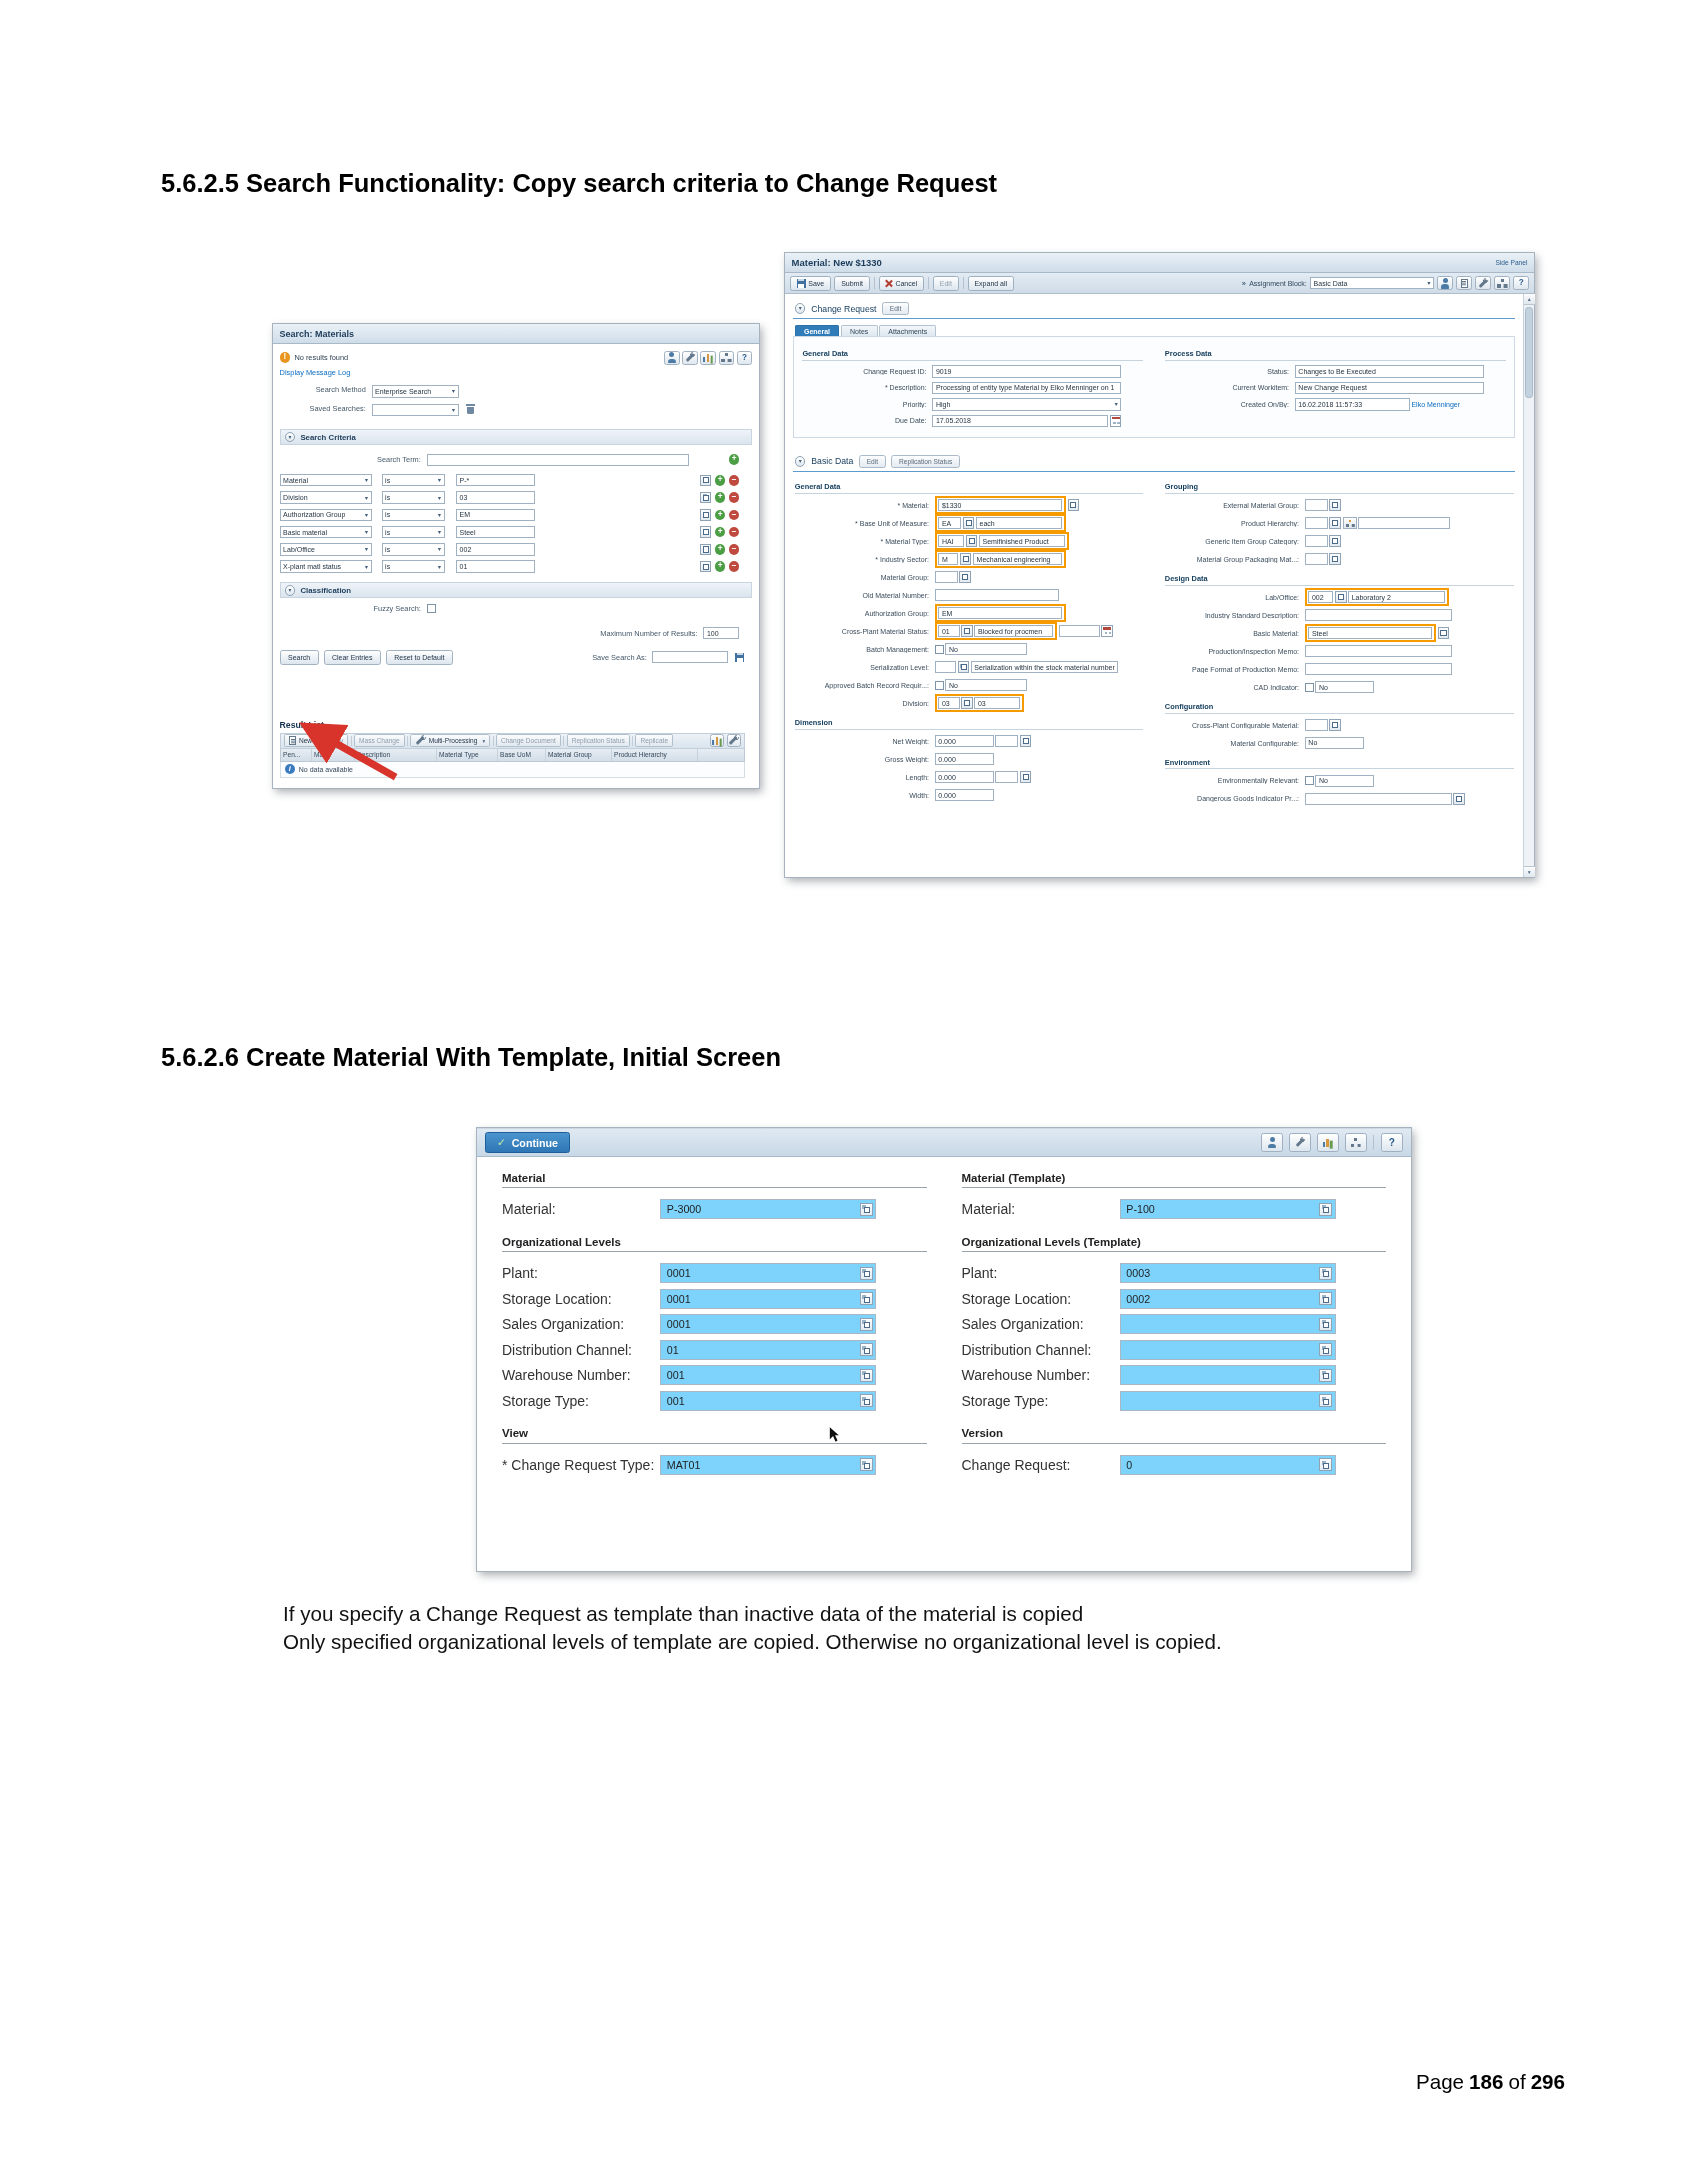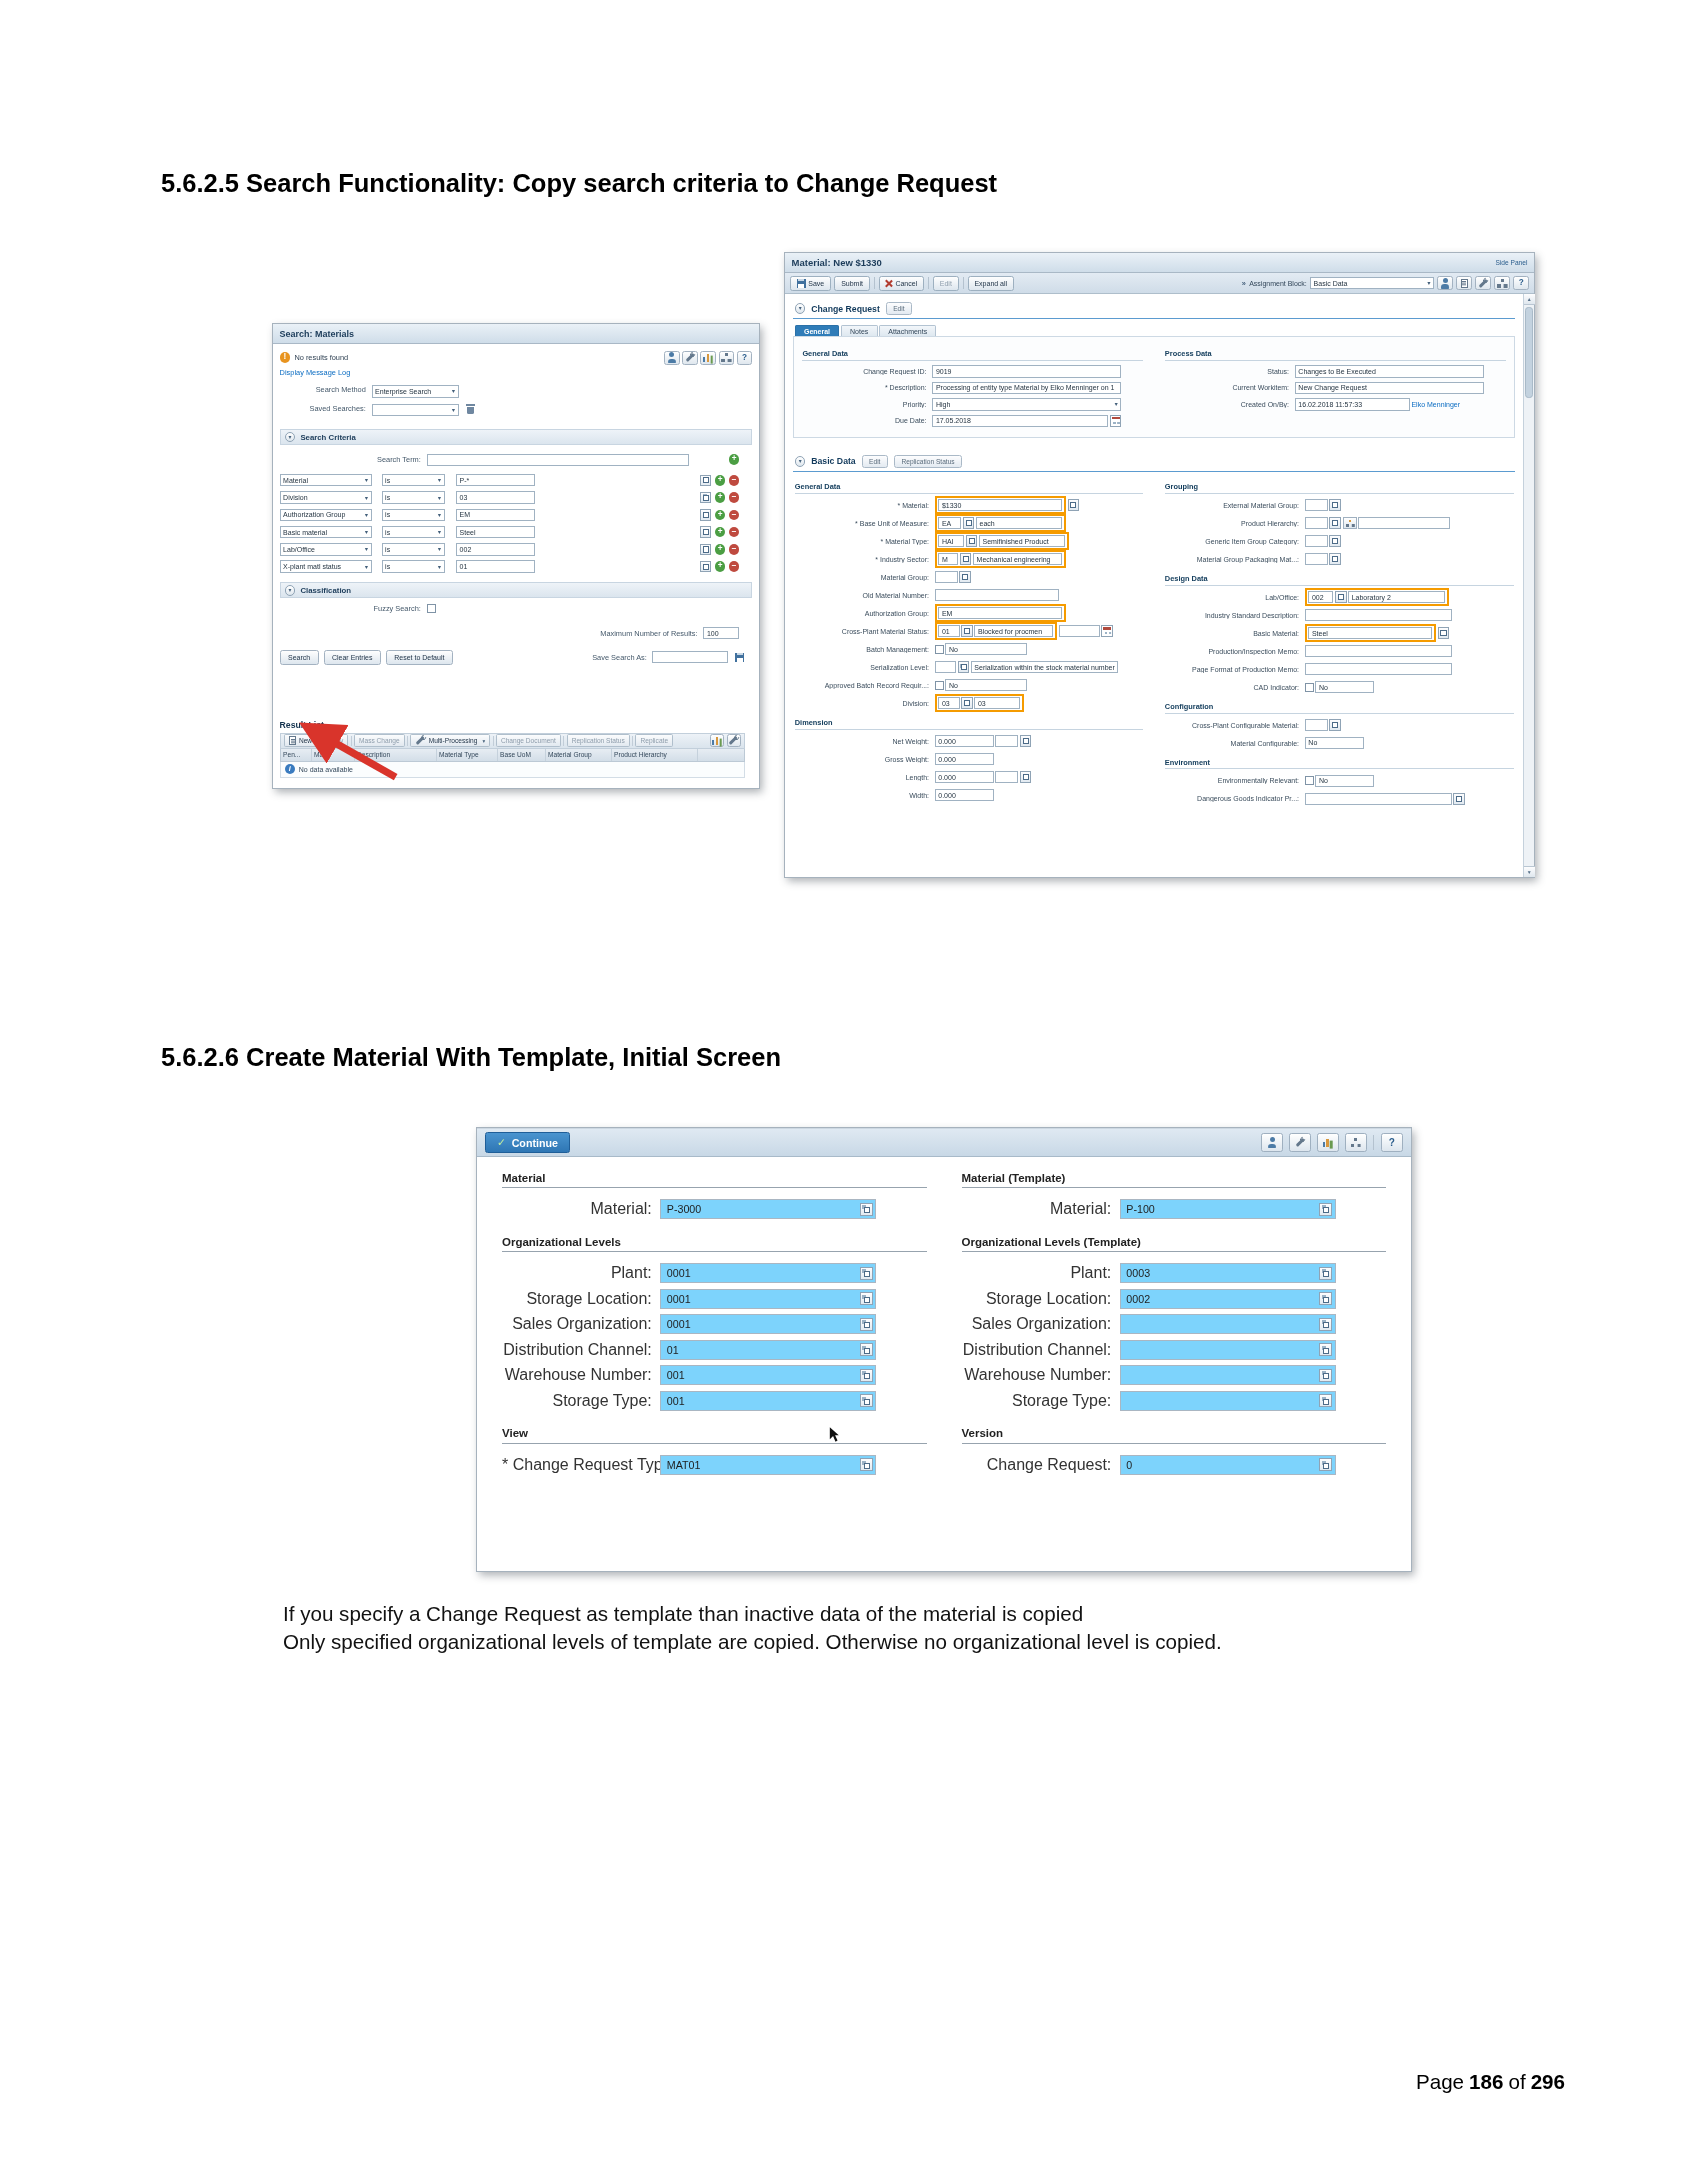--- a/index.html
+++ b/index.html
@@ -109,21 +109,21 @@
 .vsep{width:0.8px;height:11.5px;background:#b4c2cf;margin:0 0.8px;flex:none}
 .mt-right{margin-left:auto;display:flex;align-items:center;gap:3.3px}
 .chev{font-size:7.4px;color:#45617c;font-weight:bold}
 .ab-label{font-size:7px;color:#33475a}
 .m-content{position:absolute;top:41px;left:0;right:10.7px;bottom:0;padding:3.3px 8.2px 6.6px;overflow:hidden;background:#fff}
 .m-scroll{position:absolute;top:41px;right:0;bottom:0;width:10.7px;background:#eef2f6;border-left:0.8px solid #c5d1dc;display:flex;flex-direction:column;align-items:center}
 .scr-btn{width:10.7px;height:10.7px;font-size:5px;color:#56708a;text-align:center;line-height:10px;background:linear-gradient(#fdfdfe,#dfe7ee);border-bottom:0.8px solid #b9c6d2;flex:none}
 .scr-btn.bot{margin-top:auto;border-top:0.8px solid #b9c6d2;border-bottom:none}
 .scr-thumb{width:7.4px;height:91px;background:#c3d2df;border:0.8px solid #a9bac8;border-radius:3.3px;margin-top:2.5px;flex:none}
 .sec-hdr{display:flex;align-items:center;gap:5.8px;margin-top:6.6px;padding:1.6px 1.6px 3.3px;border-bottom:1.6px solid #5b9bd0}
-.sec-title{font-weight:bold;font-size:8.7px;color:#123a5c}
+.sec-title{font-weight:normal;font-size:8.7px;color:#123a5c}
 .sec-btn{display:inline-flex;align-items:center;gap:2.5px;height:13px;padding:0 6.6px;border:0.8px solid #aab9c7;border-radius:2.5px;background:linear-gradient(#fdfdfe,#e3eaf1);color:#5a6c7c;font-size:6.6px}
 .tabs{display:flex;gap:1.6px;margin-top:5.8px;padding-left:1.6px}
 .tab{font-size:7px;padding:1.6px 8.2px;border:0.8px solid #b3c3d2;border-bottom:none;background:linear-gradient(#f2f6fa,#dee8f0);color:#33475a;border-radius:1.6px 1.6px 0 0}
 .tab.active{background:#2f7cb8;color:#fff;border-color:#2b71a8;font-weight:bold}
 .panel{border:0.8px solid #cdd9e4;padding:5.8px 8.2px 8.2px;background:#fcfdfe}
 .cols{display:flex;gap:21.4px}
 .col{flex:1;min-width:0}
 .bd-cols{padding:4.1px 1.6px}
 .bd-cols .flabel{width:140px}
 .bd-cols .frow{min-height:18px}
@@ -135,21 +135,21 @@
 .continue-btn{display:inline-flex;align-items:center;gap:5.8px;height:20.6px;padding:0 10.7px;border:0.8px solid #1f5e98;border-radius:2.5px;background:linear-gradient(#4a94cf,#2e76b4);color:#fff;font-size:10.7px;font-weight:bold}
 .continue-check{color:#c4ef9e;font-size:10.7px;font-weight:bold}
 .tw-icons{margin-left:auto;display:flex;gap:5.8px;align-items:center}
 .tico2{width:22px;height:19px;border:0.8px solid #9fb0c0;border-radius:2.5px;background:linear-gradient(#fff,#dde6ee);display:inline-flex;align-items:center;justify-content:center;flex:none}
 .vsep.t{height:15px}
 .tw-content{display:flex;gap:35px;padding:15px 25px 0}
 .tw-col{flex:1;min-width:0}
 .tw-sec-title{font-size:11.5px;font-weight:bold;color:#222;border-bottom:0.8px solid #97a3ae;padding-bottom:3.3px;margin:14px 0 8.2px}
 .tw-col .tw-sec-title:first-child{margin-top:0}
 .tw-row{display:flex;align-items:center;height:25.5px}
-.tw-label{flex:none;width:158px;text-align:right;padding-right:8.2px;font-size:16px;color:#333;white-space:nowrap}
+.tw-label{flex:none;width:158px;padding-right:8.2px;font-size:14px;color:#333;white-space:nowrap}
 .tw-input{display:inline-flex;align-items:center;justify-content:space-between;width:216px;height:20px;border:0.8px solid #aab6c2;background:#7dd3fc;padding:0 2.5px 0 5.8px;font-size:10.7px;color:#1e1e1e}
 .tw-input .browse{width:13px;height:13px}
 
 .red-arrow,.cursor{position:absolute;pointer-events:none}
 </style>
 </head>
 <body>
 
 <div>
 

